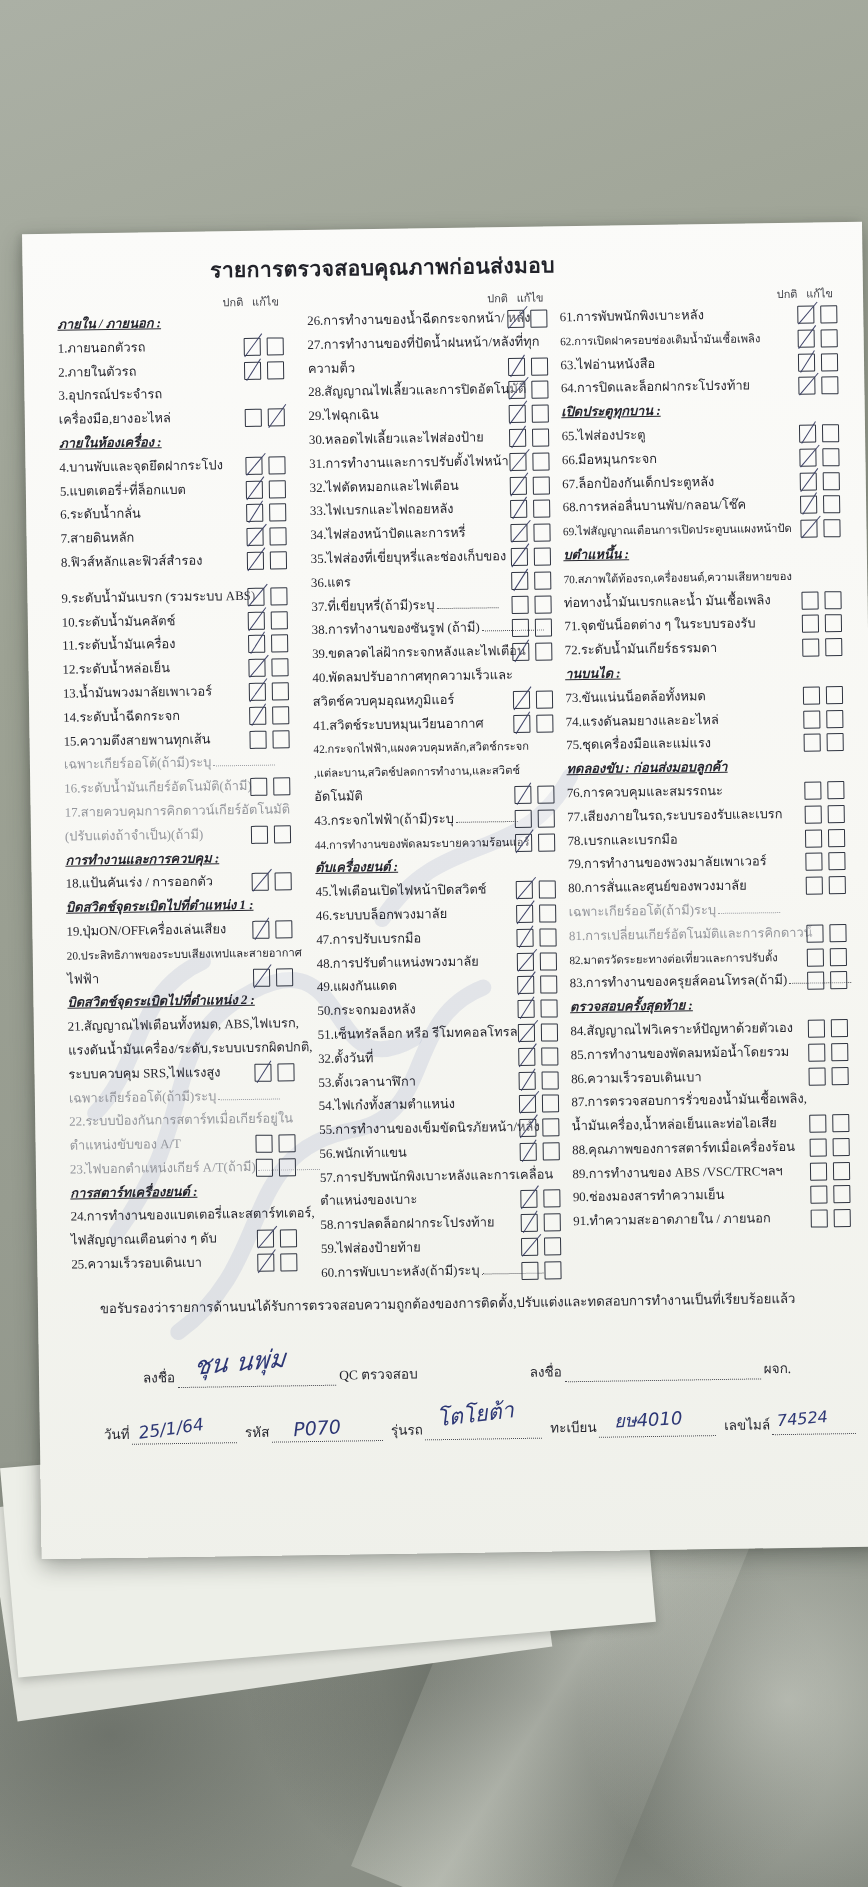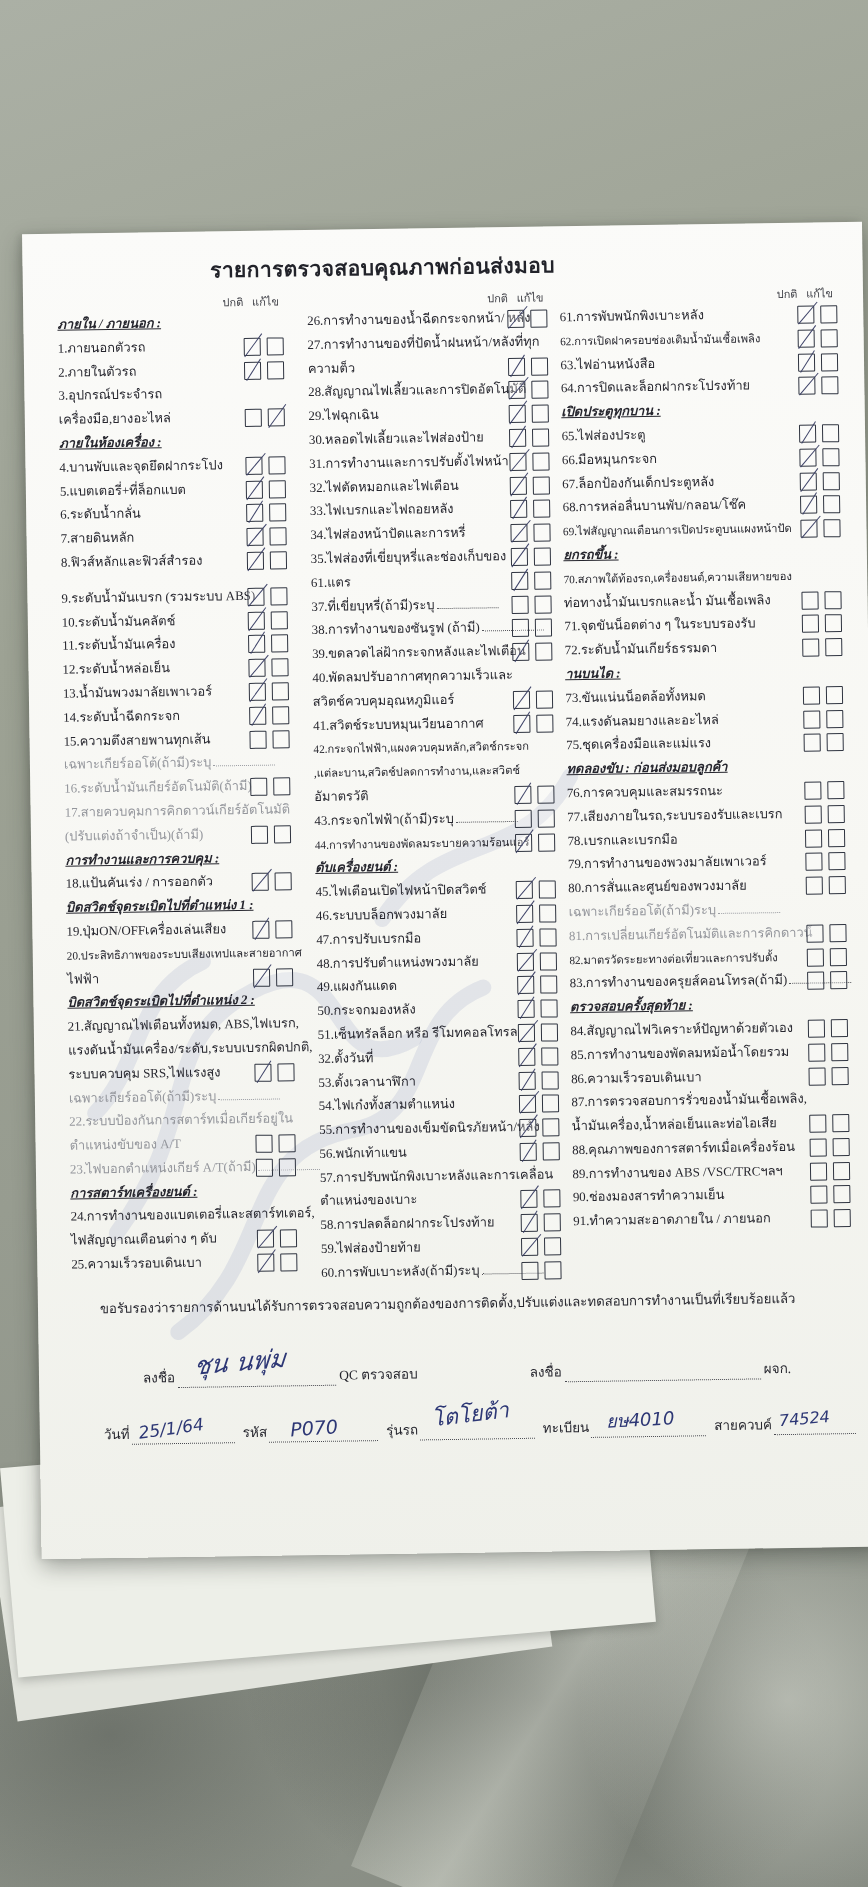--- a/index.html
+++ b/index.html
@@ -340,21 +340,21 @@
                   <span class="ck"></span>
                 </span>
                 <span class="bx"></span>
               </span></div>
             <div class="row"><span class="lbl">35.ไฟส่องที่เขี่ยบุหรี่และช่องเก็บของ</span><span class="boxes">
                 <span class="bx">
                   <span class="ck"></span>
                 </span>
                 <span class="bx"></span>
               </span></div>
-            <div class="row"><span class="lbl">61.แตร</span><span class="boxes">
+            <div class="row"><span class="lbl">36.แตร</span><span class="boxes">
                 <span class="bx">
                   <span class="ck"></span>
                 </span>
                 <span class="bx"></span>
               </span></div>
             <div class="row"><span class="lbl">37.ที่เขี่ยบุหรี่(ถ้ามี)ระบุ</span><span class="lead"></span><span class="boxes">
                 <span class="bx"></span>
                 <span class="bx"></span>
               </span></div>
             <div class="row"><span class="lbl">38.การทำงานของซันรูฟ (ถ้ามี)</span><span class="lead"></span><span class="boxes">
@@ -375,21 +375,21 @@
                 <span class="bx"></span>
               </span></div>
             <div class="row"><span class="lbl">41.สวิตช์ระบบหมุนเวียนอากาศ</span><span class="boxes">
                 <span class="bx">
                   <span class="ck"></span>
                 </span>
                 <span class="bx"></span>
               </span></div>
             <div class="row small"><span class="lbl">42.กระจกไฟฟ้า,แผงควบคุมหลัก,สวิตช์กระจก</span></div>
             <div class="row small"><span class="lbl">,แต่ละบาน,สวิตช์ปลดการทำงาน,และสวิตช์</span></div>
-            <div class="row"><span class="lbl">อัมาตรวัติ</span><span class="boxes">
+            <div class="row"><span class="lbl">อัดโนมัติ</span><span class="boxes">
                 <span class="bx">
                   <span class="ck"></span>
                 </span>
                 <span class="bx"></span>
               </span></div>
             <div class="row"><span class="lbl">43.กระจกไฟฟ้า(ถ้ามี)ระบุ</span><span class="lead"></span><span class="boxes">
                 <span class="bx"></span>
                 <span class="bx"></span>
               </span></div>
             <div class="row small"><span class="lbl">44.การทำงานของพัดลมระบายความร้อนแอร์</span><span class="boxes">
@@ -547,21 +547,21 @@
                   <span class="ck"></span>
                 </span>
                 <span class="bx"></span>
               </span></div>
             <div class="row small"><span class="lbl">69.ไฟสัญญาณเตือนการเปิดประตูบนแผงหน้าปัด</span><span class="boxes">
                 <span class="bx">
                   <span class="ck"></span>
                 </span>
                 <span class="bx"></span>
               </span></div>
-            <div class="row sec"><span class="lbl">ยกรถขึ้น :</span></div>
+            <div class="row sec"><span class="lbl">บตำแหนึ้น :</span></div>
             <div class="row small"><span class="lbl">70.สภาพใต้ท้องรถ,เครื่องยนต์,ความเสียหายของ</span></div>
             <div class="row"><span class="lbl">ท่อทางน้ำมันเบรกและน้ำ มันเชื้อเพลิง</span><span class="boxes">
                 <span class="bx"></span>
                 <span class="bx"></span>
               </span></div>
             <div class="row"><span class="lbl">71.จุดขันน็อตต่าง ๆ ในระบบรองรับ</span><span class="boxes">
                 <span class="bx"></span>
                 <span class="bx"></span>
               </span></div>
             <div class="row"><span class="lbl">72.ระดับน้ำมันเกียร์ธรรมดา</span><span class="boxes">
@@ -677,20 +677,20 @@
         <span class="hw fld-hw hw-code">P070</span>
       </span>
       <span class="lb">รุ่นรถ</span>
       <span class="line ln-model">
         <span class="hw fld-hw hw-model">โตโยต้า</span>
       </span>
       <span class="lb">ทะเบียน</span>
       <span class="line ln-plate">
         <span class="hw fld-hw hw-plate">ยษ4010</span>
       </span>
-      <span class="lb">สายควบค์</span>
+      <span class="lb">เลขไมล์</span>
       <span class="line ln-mile">
         <span class="hw fld-hw hw-mile">74524</span>
       </span>
     </div>
 
   </div>
 </div>
 
 </body></html>

